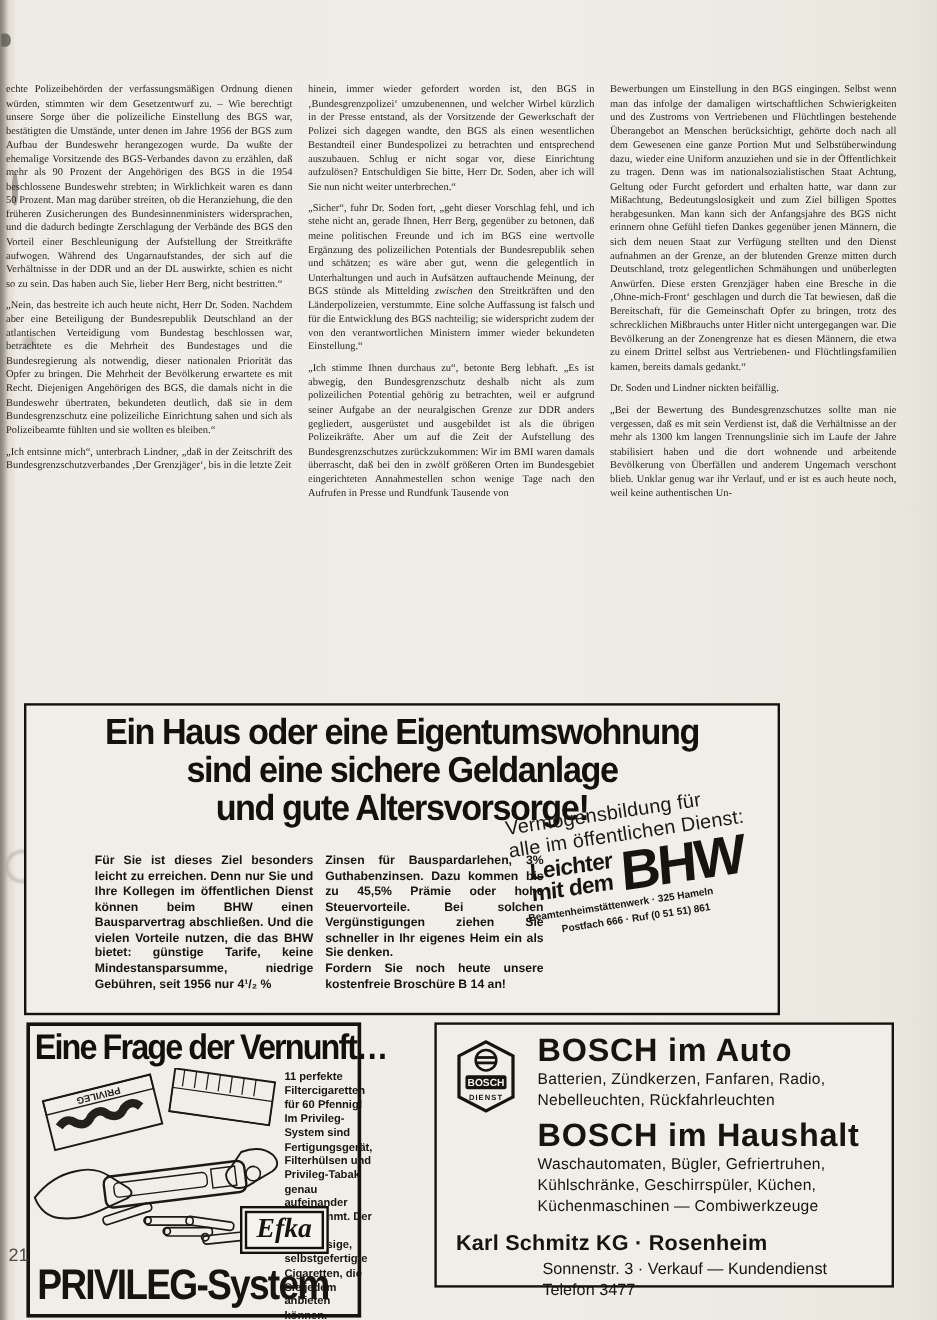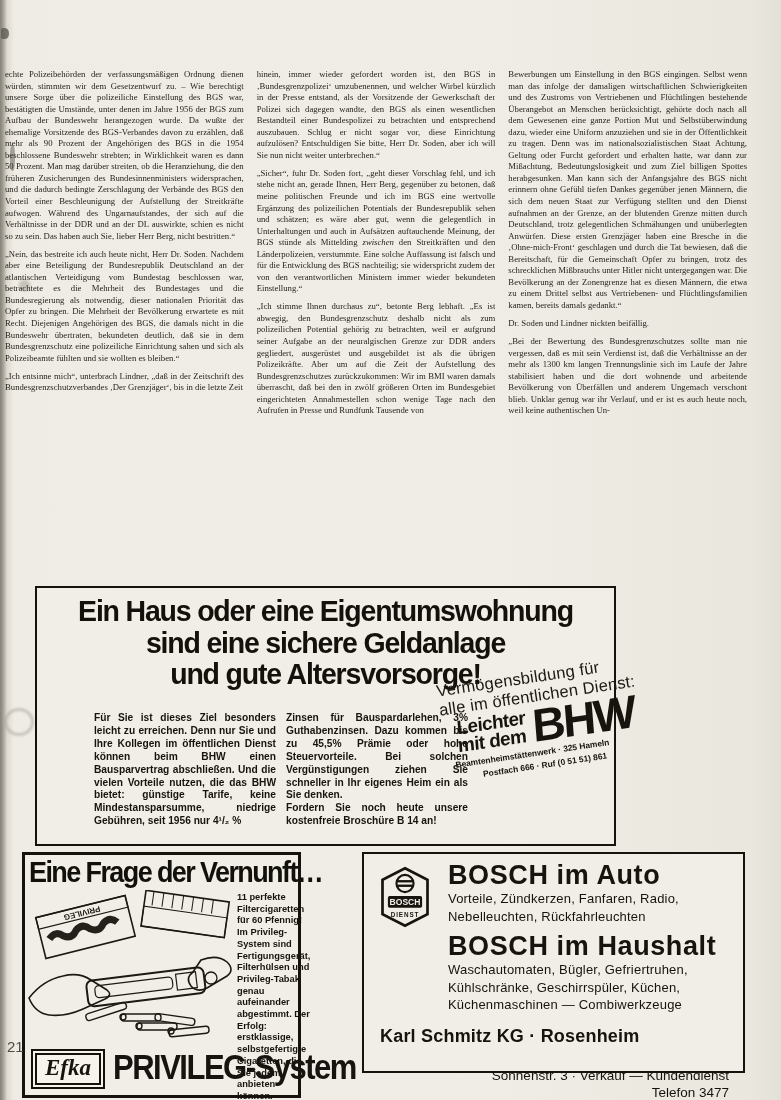--- a/index.html
+++ b/index.html
@@ -22,21 +22,21 @@
   
   .article{position:absolute;left:5px;top:69px;width:742px;height:545px;display:flex;gap:13px;}
   .article .col{flex:1 1 0;overflow:hidden;font-size:8.7px;line-height:11.55px;text-align:justify;
     hyphens:auto;-webkit-hyphens:auto;}
   .article p{margin:0 0 6.5px 0;}
   .article .ital{font-style:italic;}
   
   .ad{position:absolute;background:#f1eee7;border:2px solid #16130f;box-sizing:border-box;
     font-family:"Liberation Sans","DejaVu Sans",sans-serif;color:#17140f;}
   
-  .ad-bhw{left:35px;top:586px;width:581px;height:260px;}
+  .ad-bhw{left:20px;top:586px;width:630px;height:260px;}
   .bhw-headline{margin-top:9px;text-align:center;font-weight:700;font-size:28.5px;line-height:30px;
     letter-spacing:-1.2px;transform:scaleY(1.06);color:#14110c;}
   .bhw-cols{position:absolute;left:57px;top:124px;display:flex;gap:10px;width:380px;}
   .bhw-col{width:182px;font-size:10.2px;line-height:12.9px;font-weight:700;text-align:justify;}
   .bhw-col p{margin:0;}
   .bhw-col p + p{margin-top:0;}
   .bhw-rot{position:absolute;left:398px;top:94px;width:320px;transform:rotate(-8.5deg);transform-origin:left top;}
   .bhw-slogan{font-size:16.5px;line-height:18.5px;letter-spacing:.2px;color:#1c1914;}
   .bhw-bigrow{display:flex;align-items:center;gap:7px;margin-top:1px;margin-left:14px;}
   .bhw-leichter{display:flex;flex-direction:column;font-weight:700;font-size:19px;line-height:18px;
@@ -44,35 +44,35 @@
   .bhw-brand{font-weight:700;font-size:46px;line-height:40px;letter-spacing:-2.5px;transform:skewX(-4deg);}
   .bhw-addr{font-weight:700;font-size:8.4px;line-height:10.5px;margin-top:2px;margin-left:8px;}
   .bhw-addr2{margin-left:34px;}
   
   .ad-efka{left:22px;top:852px;width:279px;height:246px;border-width:3px;}
   .efka-headline{margin:2px 2px 0 4px;font-weight:700;font-size:27px;line-height:29px;letter-spacing:-1.6px;
     transform:scaleY(1.1);transform-origin:left top;white-space:nowrap;color:#12100b;}
   .efka-body{display:flex;margin-top:4px;}
   .efka-art{width:212px;height:158px;flex:0 0 auto;}
   .efka-text{width:108px;font-weight:700;font-size:9.3px;line-height:11.7px;padding-top:2px;}
-  .efka-bottom{position:absolute;left:6px;bottom:6px;display:flex;align-items:flex-start;gap:8px;}
+  .efka-bottom{position:absolute;left:6px;bottom:6px;display:flex;align-items:flex-end;gap:8px;flex-direction:column;}
   .efka-logo-outer{border:2px solid #14110c;padding:2px;background:#f6f3ec;}
   .efka-logo-inner{border:2px solid #14110c;padding:0 8px 2px 8px;font-family:"Liberation Serif",serif;
     font-style:italic;font-weight:700;font-size:23px;line-height:26px;}
   .efka-privileg{font-weight:700;font-size:31px;letter-spacing:-1.5px;transform:scaleY(1.15);
     transform-origin:left center;white-space:nowrap;}
   
   .ad-bosch{left:362px;top:852px;width:383px;height:221px;padding:10px 14px;box-sizing:border-box;}
   .bosch-row{display:flex;gap:16px;}
   .bosch-logo{flex:0 0 auto;margin-top:2px;}
   .bosch-h{font-weight:700;font-size:27px;line-height:23px;letter-spacing:.6px;margin:0;}
   .bosch-lines{font-size:13px;line-height:17.5px;font-weight:400;letter-spacing:.2px;color:#16130e;margin-top:3px;}
   .bosch-h2{margin-top:10px;}
   .bosch-firm{font-weight:700;font-size:18px;letter-spacing:.2px;margin-top:12px;margin-left:2px;white-space:nowrap;}
-  .bosch-addr{font-size:13.5px;line-height:17px;margin-left:74px;margin-top:20px;color:#16130e;text-align:right;}
+  .bosch-addr{font-size:13.5px;line-height:17px;margin-left:74px;margin-top:2px;color:#16130e;}
   
   .page-num{position:absolute;left:7px;top:1038px;font-size:15px;color:#4e4b44;
     font-family:"Liberation Sans",sans-serif;}
   svg .ln{stroke:#1c1914;fill:none;}
 </style>
 </head>
 <body>
 
 <div class="scan-edge-left"></div>
 <div class="scan-speck"></div>
@@ -190,21 +190,21 @@
       <path d="M30,2 L55,15 L55,53 L30,66 L5,53 L5,15 Z" fill="none" stroke="#17140f" stroke-width="3"></path>
       <circle cx="30" cy="19" r="9.5" fill="none" stroke="#17140f" stroke-width="2.4"></circle>
       <rect x="21" y="15.2" width="18" height="2.6" fill="#17140f"></rect>
       <rect x="21" y="20.2" width="18" height="2.6" fill="#17140f"></rect>
       <rect x="11" y="33" width="38" height="13" rx="2" fill="#17140f"></rect>
       <text x="30" y="43" text-anchor="middle" font-family="Liberation Sans, sans-serif" font-size="9.5" font-weight="bold" fill="#f1eee7">BOSCH</text>
       <text x="30" y="56" text-anchor="middle" font-family="Liberation Sans, sans-serif" font-size="7" font-weight="bold" fill="#17140f" letter-spacing="1">DIENST</text>
     </svg>
     <div>
       <h2 class="bosch-h">BOSCH im Auto</h2>
-      <div class="bosch-lines">Vorteile, Zündkerzen, Fanfaren, Radio, Nebelleuchten, Rückfahrleuchten</div>
+      <div class="bosch-lines">Batterien, Zündkerzen, Fanfaren, Radio, Nebelleuchten, Rückfahrleuchten</div>
       <h2 class="bosch-h bosch-h2">BOSCH im Haushalt</h2>
       <div class="bosch-lines">Waschautomaten, Bügler, Gefriertruhen, Kühlschränke, Geschirrspüler, Küchen, Küchenmaschinen — Combiwerkzeuge</div>
     </div>
   </div>
   <div class="bosch-firm">Karl Schmitz KG · Rosenheim</div>
   <div class="bosch-addr">
     <div>Sonnenstr. 3 · Verkauf — Kundendienst</div>
     <div>Telefon 3477</div>
   </div>
 </section>

